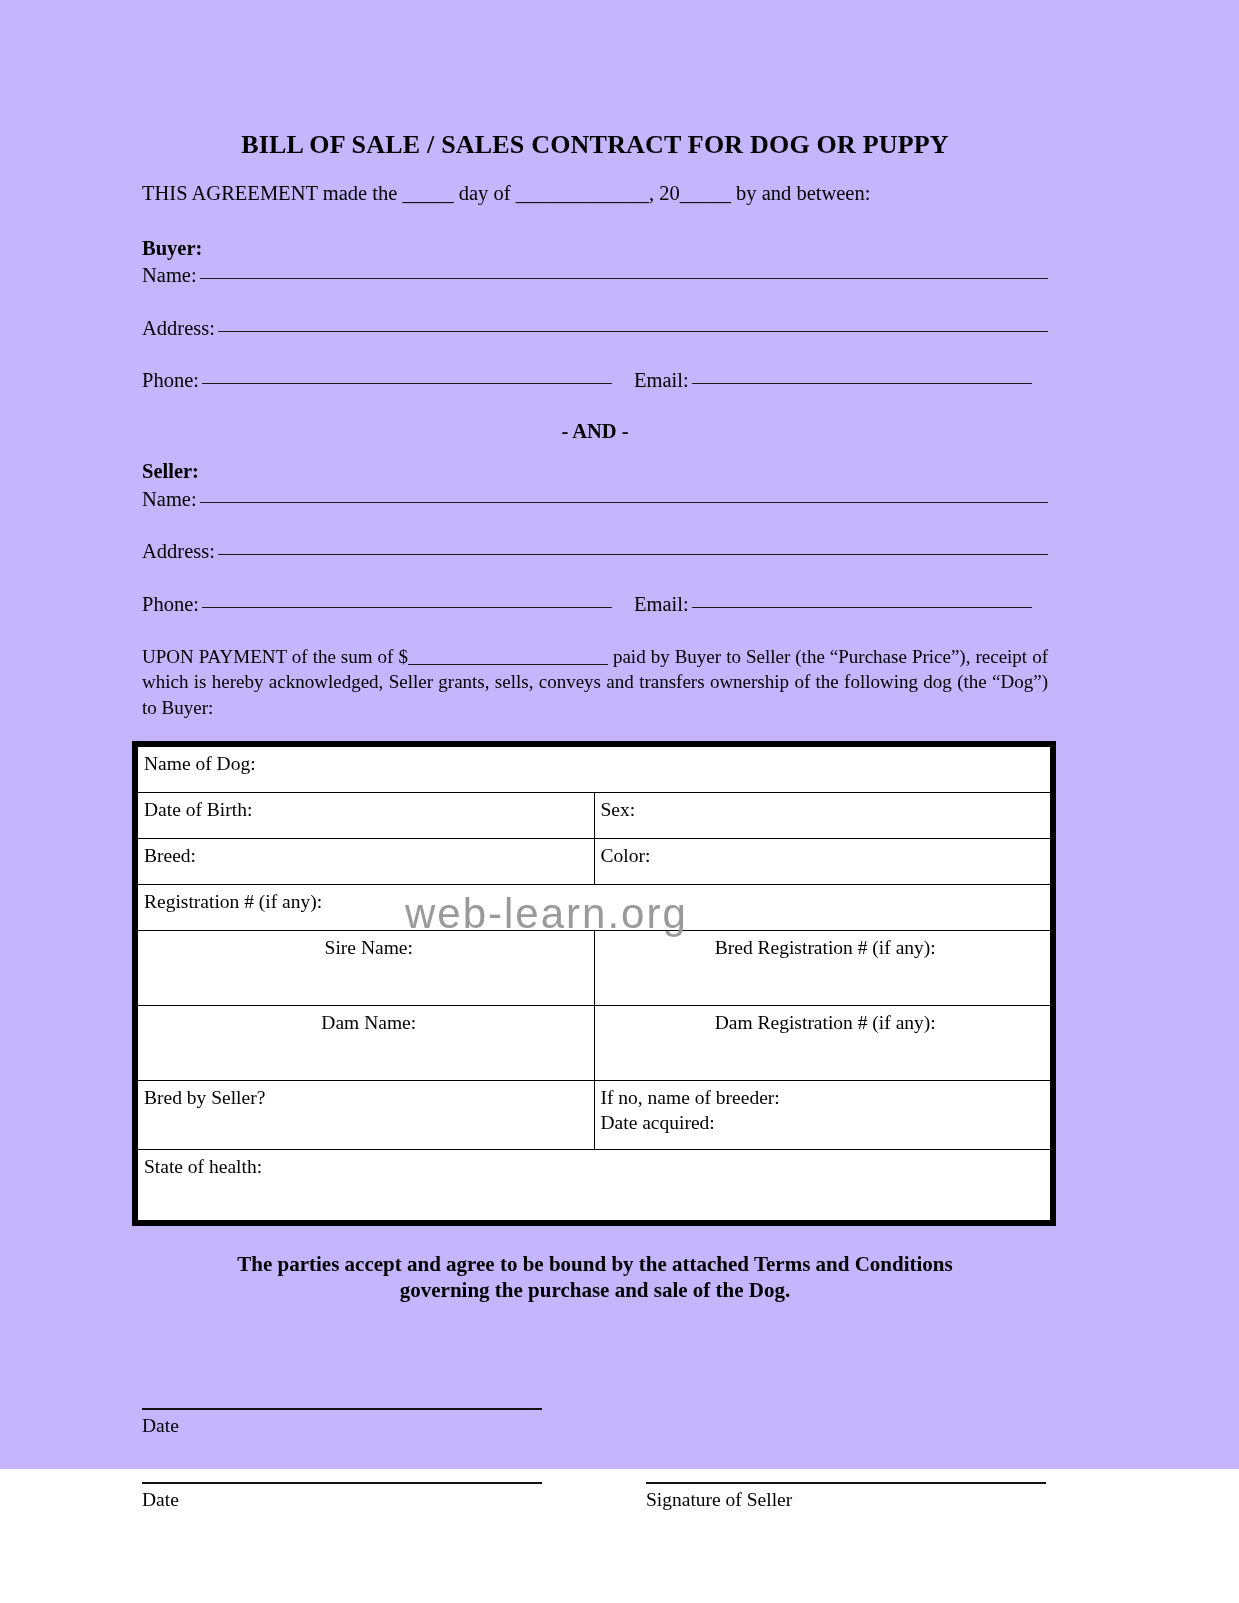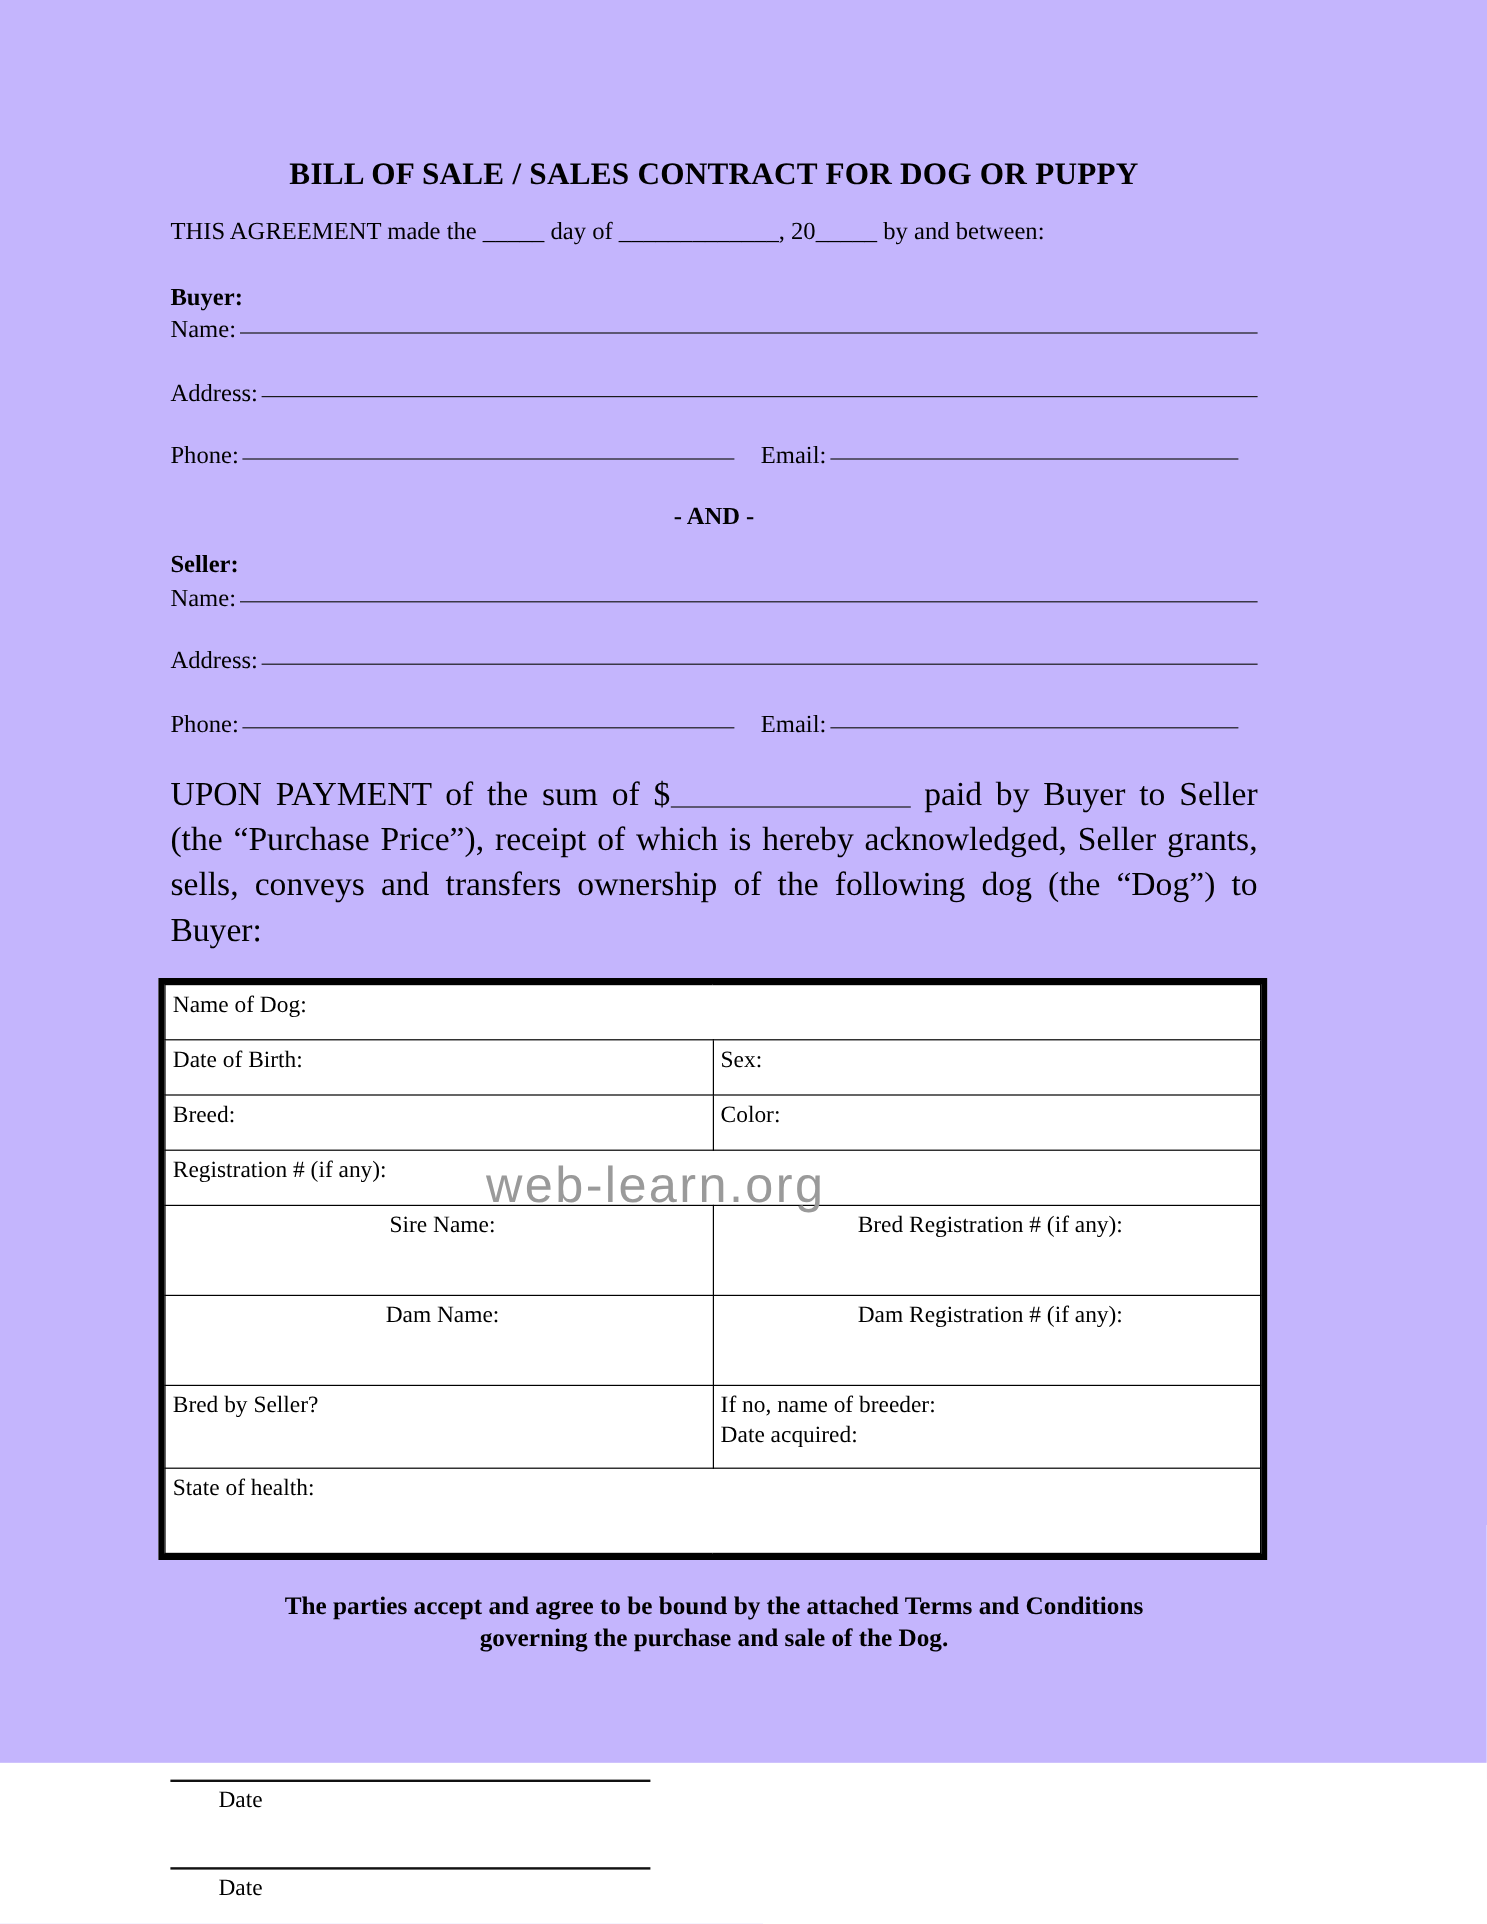--- a/index.html
+++ b/index.html
@@ -80,21 +80,21 @@
 
   .and-line {
     font-size: 20.5px;
     font-weight: bold;
     text-align: center;
     margin: 0 0 16px 0;
   }
 
   
   .payment-par {
-    font-size: 28px;
+    font-size: 19px;
     line-height: 1.35;
     text-align: justify;
     margin: 8px 0 20px 0;
   }
   .inline-rule {
     display: inline-block;
     width: 200px;
     border-bottom: 1.6px solid #1a1a1a;
     height: 0.75em;
     margin-bottom: -2px;
@@ -168,21 +168,20 @@
   .sig-col.right { flex: 0 0 400px; }
   .sig-line {
     border-top: 2.2px solid #111;
     height: 0;
     width: 100%;
   }
   .sig-caption {
     font-size: 19.5px;
     margin-top: 4px;
     line-height: 1.2;
-    margin-left: 40px;
   }
 </style>
 </head>
 <body>
 
 <div class="page">
   <div class="content">
 
     <h1 class="doc-title">BILL OF SALE / SALES CONTRACT FOR DOG OR PUPPY</h1>
 
@@ -281,18 +280,22 @@
           <span class="sig-line"></span>
           <span class="sig-caption">Date</span>
         </div>
       </div>
 
       <div class="sig-row">
         <div class="sig-col left">
           <span class="sig-line"></span>
           <span class="sig-caption">Date</span>
         </div>
+        <div class="sig-col right">
+          <span class="sig-line"></span>
+          <span class="sig-caption">Signature of Seller</span>
+        </div>
       </div>
 
     </div>
 
   </div>
 </div>
 
 </body></html>

